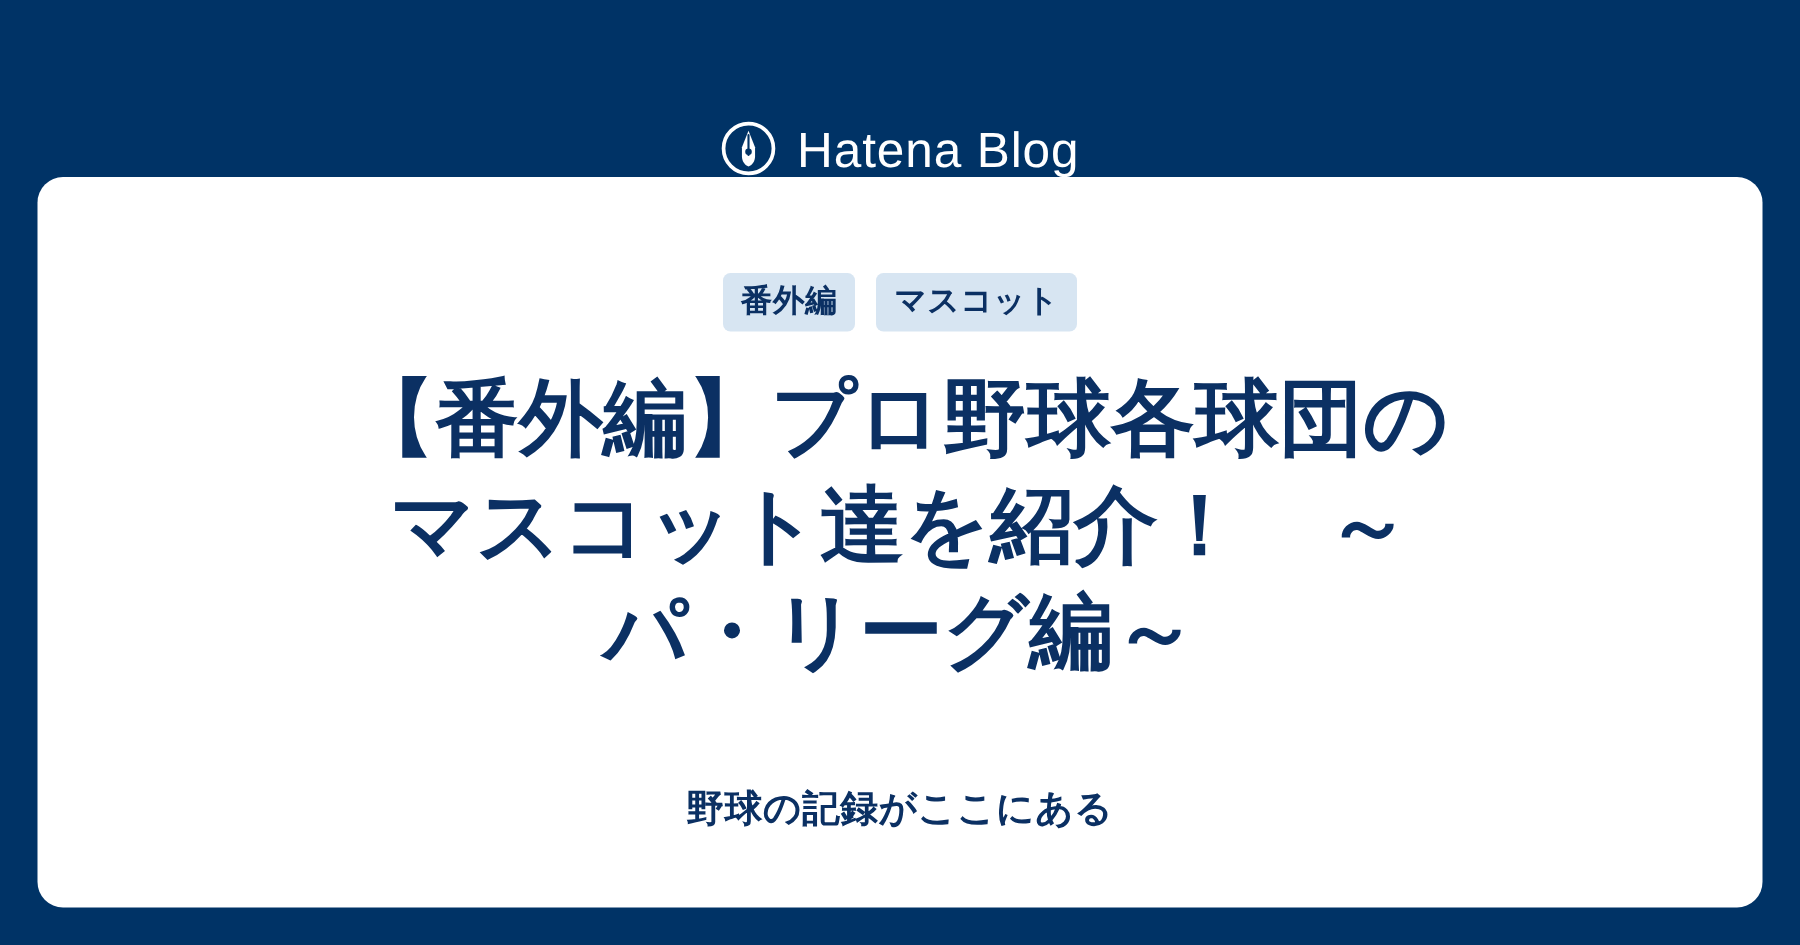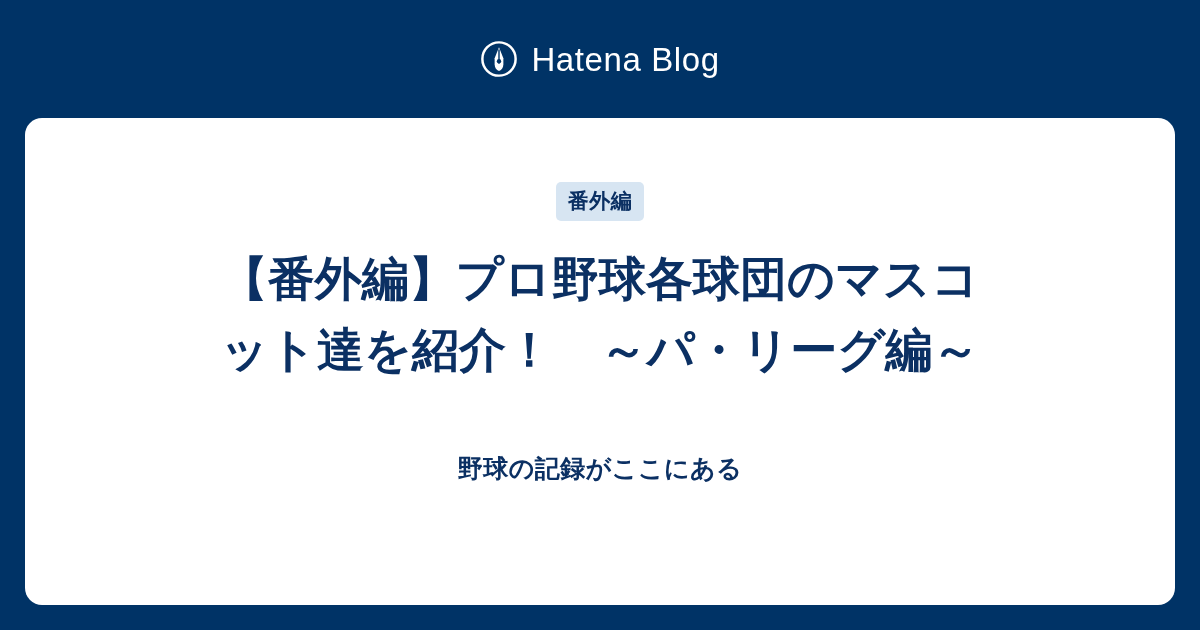--- a/index.html
+++ b/index.html
@@ -23,21 +23,21 @@
     display: flex;
     flex-direction: column;
     align-items: center;
   }
 
   
   .brand-bar {
     width: 100%;
     height: 118px;
     display: flex;
-    align-items: center;
+    align-items: flex-end;
     justify-content: center;
     flex: 0 0 auto;
   }
   .brand {
     display: flex;
     align-items: center;
     gap: 13px;
   }
   .brand-icon {
     width: 38px;
@@ -91,21 +91,21 @@
     letter-spacing: 0.5px;
     white-space: nowrap;
   }
 
   
   .entry-title {
     margin: 22px 0 0 0;
     width: 760px;
     text-align: center;
     color: #0b3063;
-    font-size: 47px;
+    font-size: 56px;
     font-weight: 700;
     line-height: 71px;
     letter-spacing: 0px;
     word-break: break-all;
   }
 
   
   .blog-name {
     margin-top: 67px;
     color: #0b3063;
@@ -132,20 +132,21 @@
         </svg>
       </span>
       <span class="brand-name">Hatena Blog</span>
     </div>
   </div>
 
   <div class="card">
 
     <div class="tag-list">
       <span class="tag">番外編</span>
+      <span class="tag">マスコット</span>
     </div>
 
     <h1 class="entry-title">【番外編】プロ野球各球団のマスコット達を紹介！　～パ・リーグ編～</h1>
 
     <div class="blog-name">野球の記録がここにある</div>
 
   </div>
 </div>
 
 </body></html>

